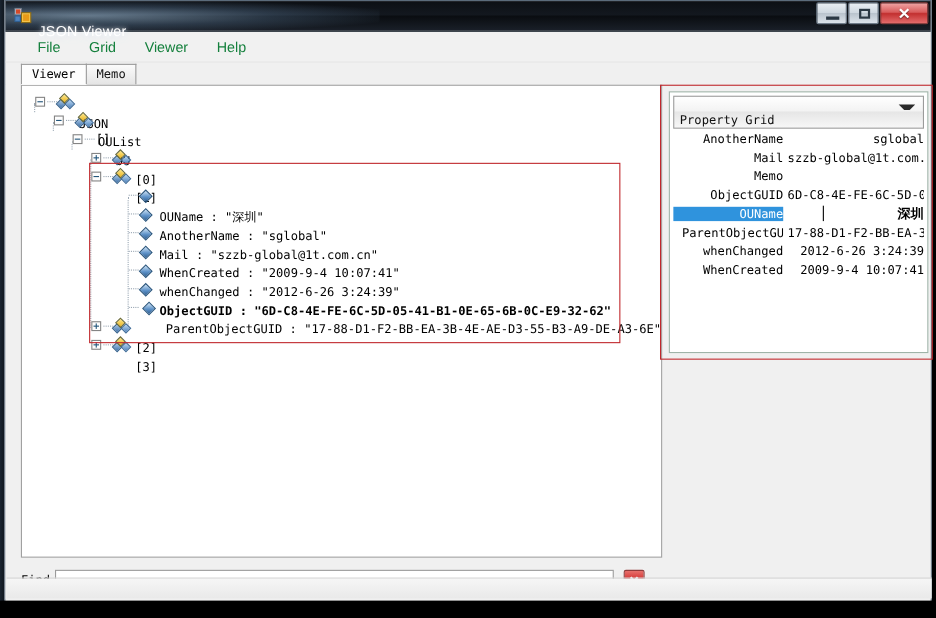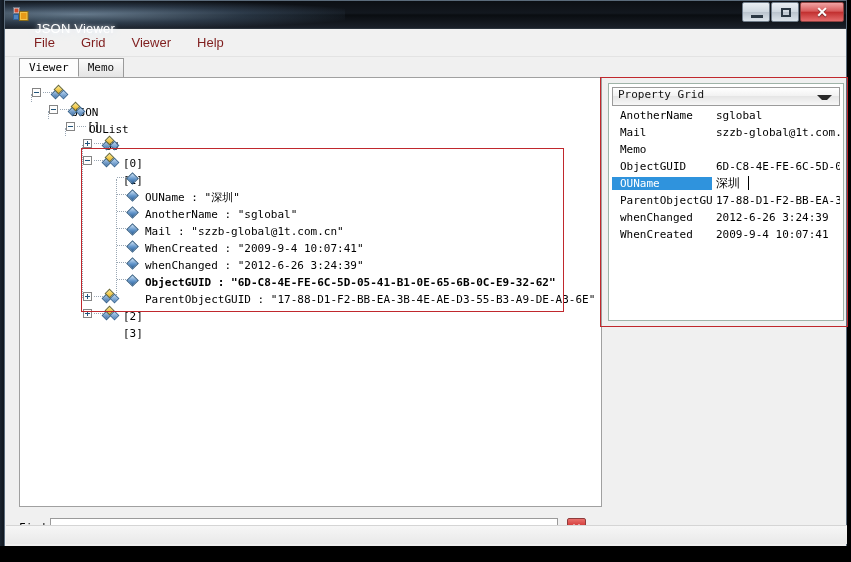--- a/index.html
+++ b/index.html
@@ -92,21 +92,21 @@
   }
   
   .menubar {
     height: 27px;
     background: #f1f1f1;
     display: flex; align-items: center;
     padding-left: 16px;
     border-bottom: 1px solid #e3e3e3;
   }
   .menuitem {
-    font-size: 13px; color: #7f1d1d;
+    font-size: 13px; color: #15803d;
     padding: 3px 13px;
     cursor: default;
   }
   
   .tabstrip {
     position: relative;
     height: 20px;
     background: #f0f0f0;
     padding-left: 14px;
     display: flex; align-items: flex-end;
@@ -226,26 +226,26 @@
   }
   
   .pg-wrap {
     position: absolute; left: 603px; top: 6px;
     width: 236px; height: 238px;
     background: #ffffff;
     border: 1px solid #9fb3a8;
     box-sizing: border-box;
   }
   .pg-header {
-    height: 19px;
+    height: 30px;
     margin: 3px 3px 0 3px;
     background: linear-gradient(to bottom, #ffffff 0%, #f3f3f3 45%, #e6e6e6 50%, #f7f7f7 100%);
     border: 1px solid #9b9b9b;
     box-sizing: border-box;
-    display: flex; align-items: flex-start;
+    display: flex; align-items: flex-end;
     position: relative;
   }
   .pg-header span {
     font-family: "DejaVu Sans Mono", monospace;
     font-size: 11px; color: #111; padding-left: 5px;
   }
   .pg-caret {
     position: absolute; right: 7px; top: 7px;
     width: 0; height: 0;
     border-left: 5px solid transparent;
@@ -258,20 +258,21 @@
     overflow: hidden;
     height: 205px;
   }
   .pg-row {
     height: 17px;
     display: flex; align-items: center;
     font-family: "DejaVu Sans Mono", monospace;
     font-size: 11px;
     color: #000;
     white-space: nowrap;
+    text-align: right;
   }
   .pg-name {
     width: 100px;
     flex: 0 0 100px;
     padding-left: 8px;
     box-sizing: border-box;
     overflow: hidden;
   }
   .pg-val {
     flex: 1 1 auto;
@@ -283,21 +284,21 @@
     color: #ffffff;
     padding-left: 8px;
   }
   .pg-row.selected .pg-val {
     position: relative;
   }
   .pg-row.selected .pg-val::after {
     content: ""; position: absolute; left: 36px; top: 1px;
     width: 1px; height: 14px; background: #000;
   }
-  .pg-cjk { font-family: "DejaVu Sans", sans-serif; font-size: 12px; }
+  .pg-cjk { font-family: "DejaVu Sans", sans-serif; font-size: 12px; font-weight: bold; }
   
   .findbar {
     position: absolute; left: 14px; top: 437px;
     width: 583px; height: 26px;
     display: flex; align-items: center;
   }
   .find-label {
     font-family: "DejaVu Sans Mono", monospace;
     font-size: 11px; color: #000;
     margin-right: 4px;
@@ -481,21 +482,21 @@
               </span>
             <span class="label">whenChanged : "2012-6-26 3:24:39"</span>
           </div>
           <div class="node" style="padding-left:91px;font-weight:bold;">
             <span class="dots"></span>
             <span class="ico-leaf">
                 <i></i>
               </span>
             <span class="label">ObjectGUID : "6D-C8-4E-FE-6C-5D-05-41-B1-0E-65-6B-0C-E9-32-62"</span>
           </div>
-          <div class="node" style="padding-left:91px;">
+          <div class="node" style="padding-left:91px;justify-content:space-between;">
             <span class="dots"></span>
             <span class="ico-leaf">
                 <i></i>
               </span>
             <span class="label">ParentObjectGUID : "17-88-D1-F2-BB-EA-3B-4E-AE-D3-55-B3-A9-DE-A3-6E"</span>
           </div>
 
           <div class="node" style="padding-left:57px;">
             <span class="expander plus"></span>
             <span class="dots"></span>

